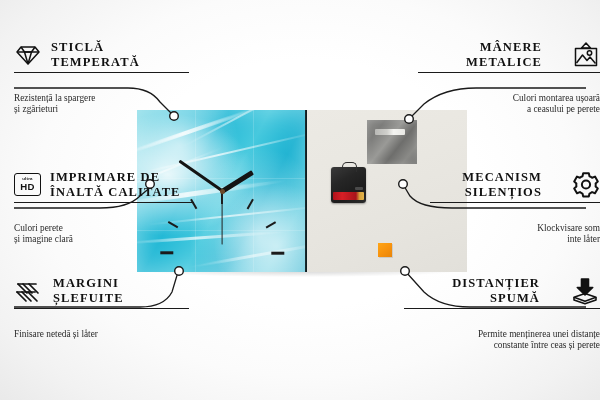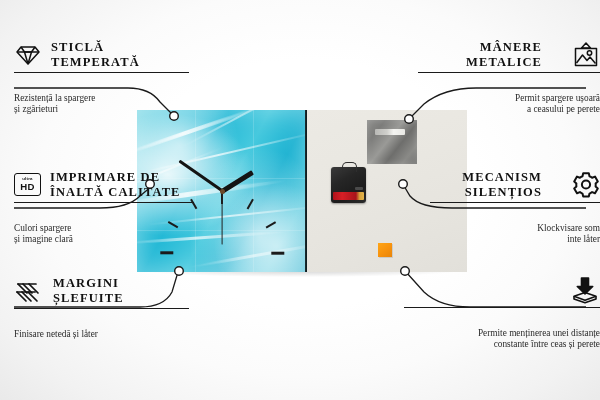--- a/index.html
+++ b/index.html
@@ -342,21 +342,21 @@
   <div class="callout left" id="co-print">
     <div class="head">
       <span class="icon hd-badge">
         <span class="ultra">ultra</span>
         <span class="hd">HD</span>
       </span>
       <span class="title">IMPRIMARE DE
 ÎNALTĂ CALITATE</span>
     </div>
     <div class="rule"></div>
-    <div class="desc">Culori spargere
+    <div class="desc">Culori perete
 și imagine clară</div>
   </div>
 
   <div class="callout left" id="co-edges">
     <div class="head">
       <span class="icon">
         <svg width="30" height="24" viewBox="0 0 30 24">
           <g stroke="#111" stroke-width="1.7" stroke-linecap="round">
             <path d="M4 5 L22 5"></path>
             <path d="M4 5 L13 14"></path>
@@ -385,21 +385,21 @@
           <g fill="none" stroke="#111" stroke-width="1.5" stroke-linejoin="round">
             <path d="M14 1 L9.5 6 L18.5 6 Z"></path>
             <rect x="3.5" y="6.5" width="21" height="17"></rect>
             <path d="M4.5 21 L10.5 13 L15 18.5 L18 15 L23.5 21.5"></path>
             <circle cx="17.5" cy="11" r="2.2"></circle>
           </g>
         </svg>
       </span>
     </div>
     <div class="rule"></div>
-    <div class="desc">Permit spargere ușoară
+    <div class="desc">Culori montarea ușoară
 a ceasului pe perete</div>
   </div>
 
   <div class="callout right" id="co-mech">
     <div class="head">
       <span class="title">MECANISM
 SILENȚIOS</span>
       <span class="icon">
         <svg width="28" height="27" viewBox="0 0 28 27">
           <g fill="none" stroke="#111" stroke-width="2" stroke-linejoin="round">
@@ -412,20 +412,22 @@
         </svg>
       </span>
     </div>
     <div class="rule"></div>
     <div class="desc">Klockvisare som
 inte låter</div>
   </div>
 
   <div class="callout right" id="co-spacer">
     <div class="head">
+      <span class="title">DISTANȚIER
+SPUMĂ</span>
       <span class="icon">
         <svg width="30" height="28" viewBox="0 0 30 28">
           <g fill="none" stroke="#111" stroke-width="1.6" stroke-linejoin="round">
             <path d="M11.5 2 h7 v8.5 h4.2 L15 18 L7.3 10.5 h4.2 Z" fill="#111" stroke="#111"></path>
             <path d="M15 16.5 L26 20.3 L15 24.2 L4 20.3 Z"></path>
             <path d="M4 20.3 v2.6 L15 26.8 L26 22.9 v-2.6"></path>
           </g>
         </svg>
       </span>
     </div>

